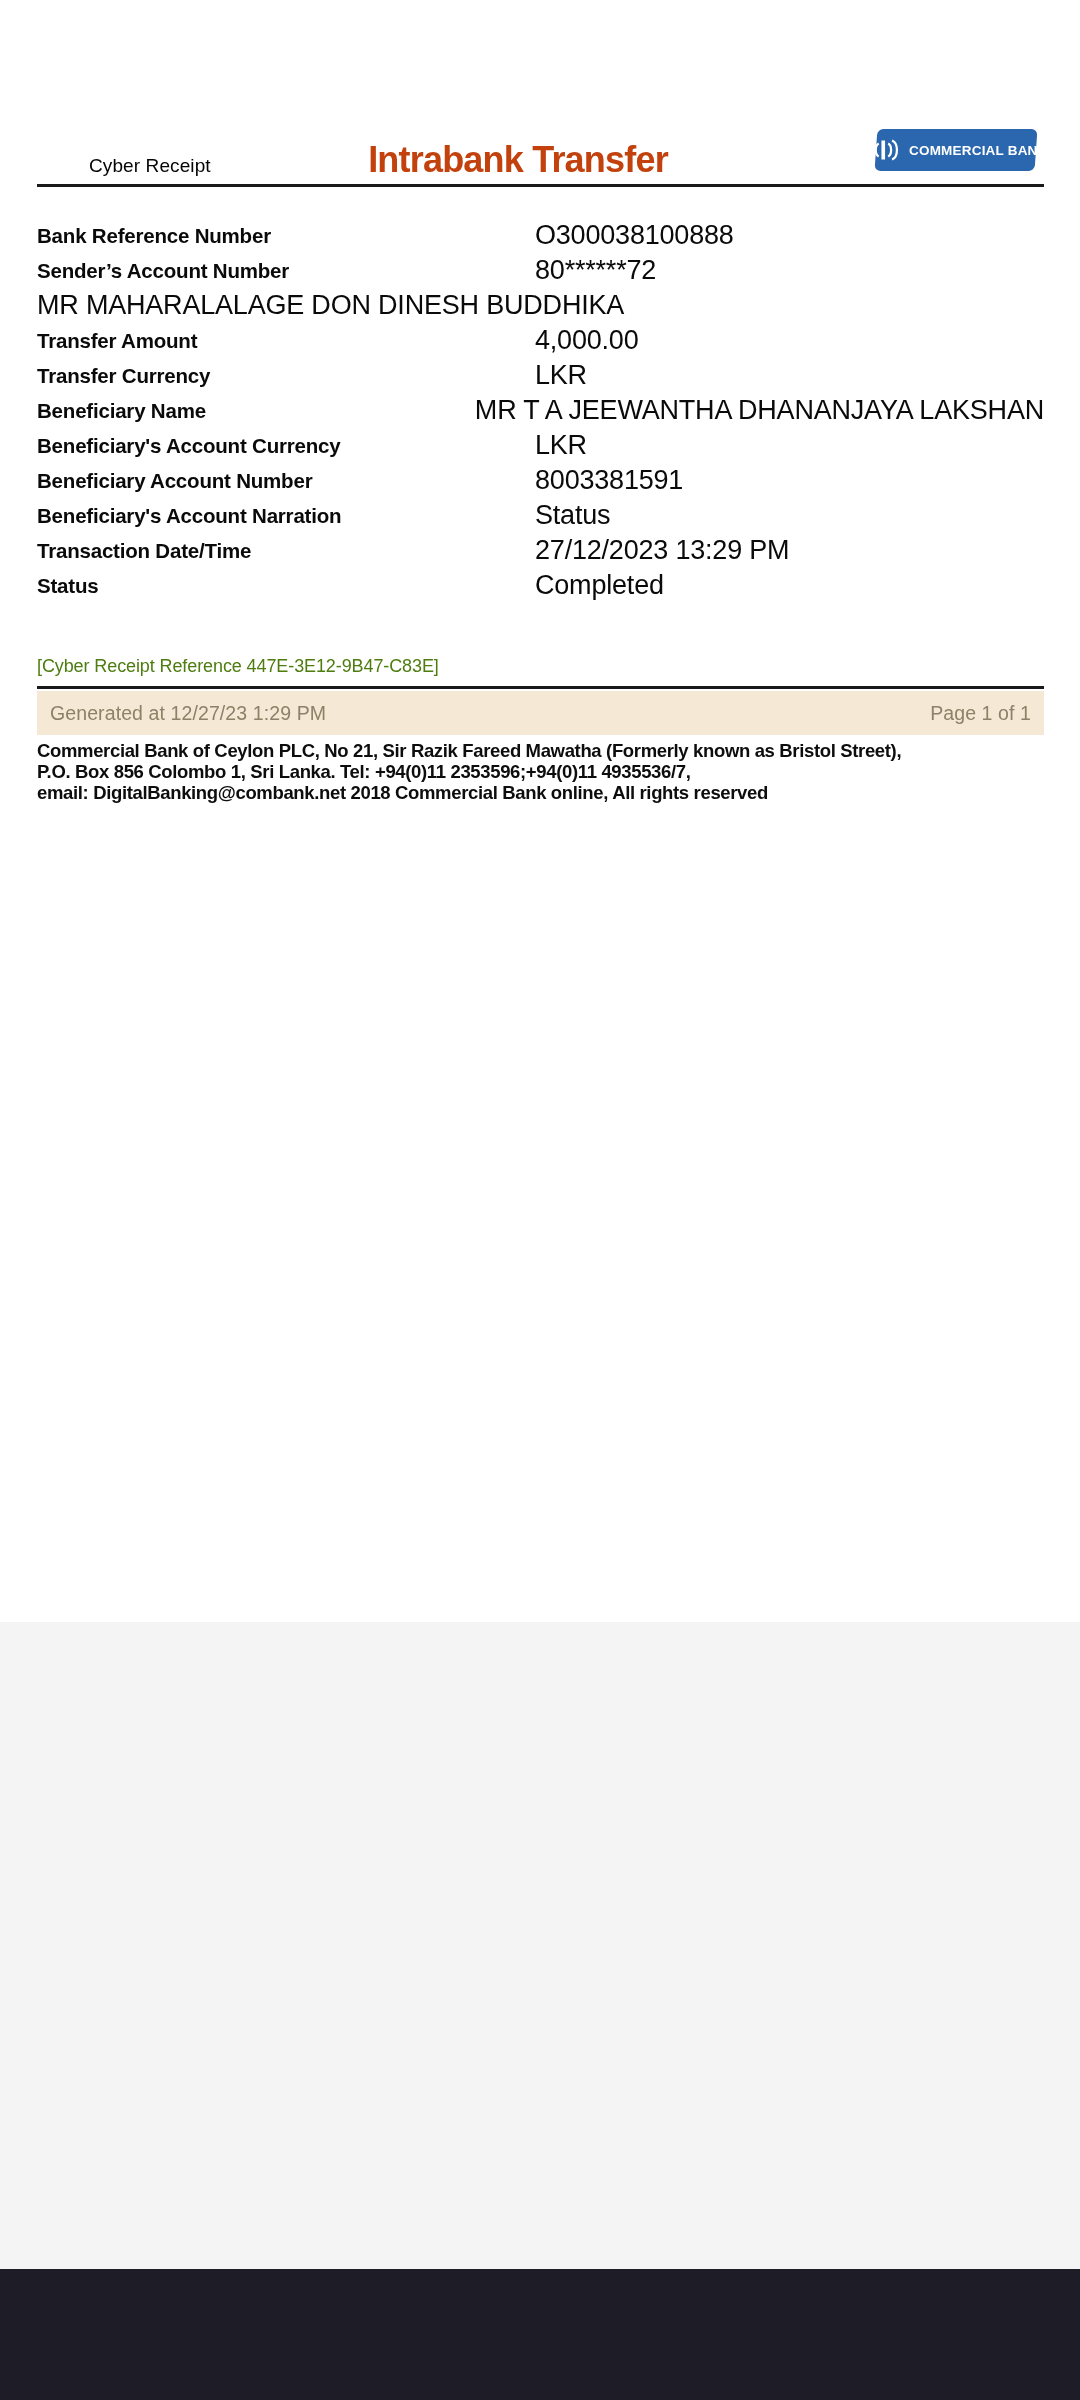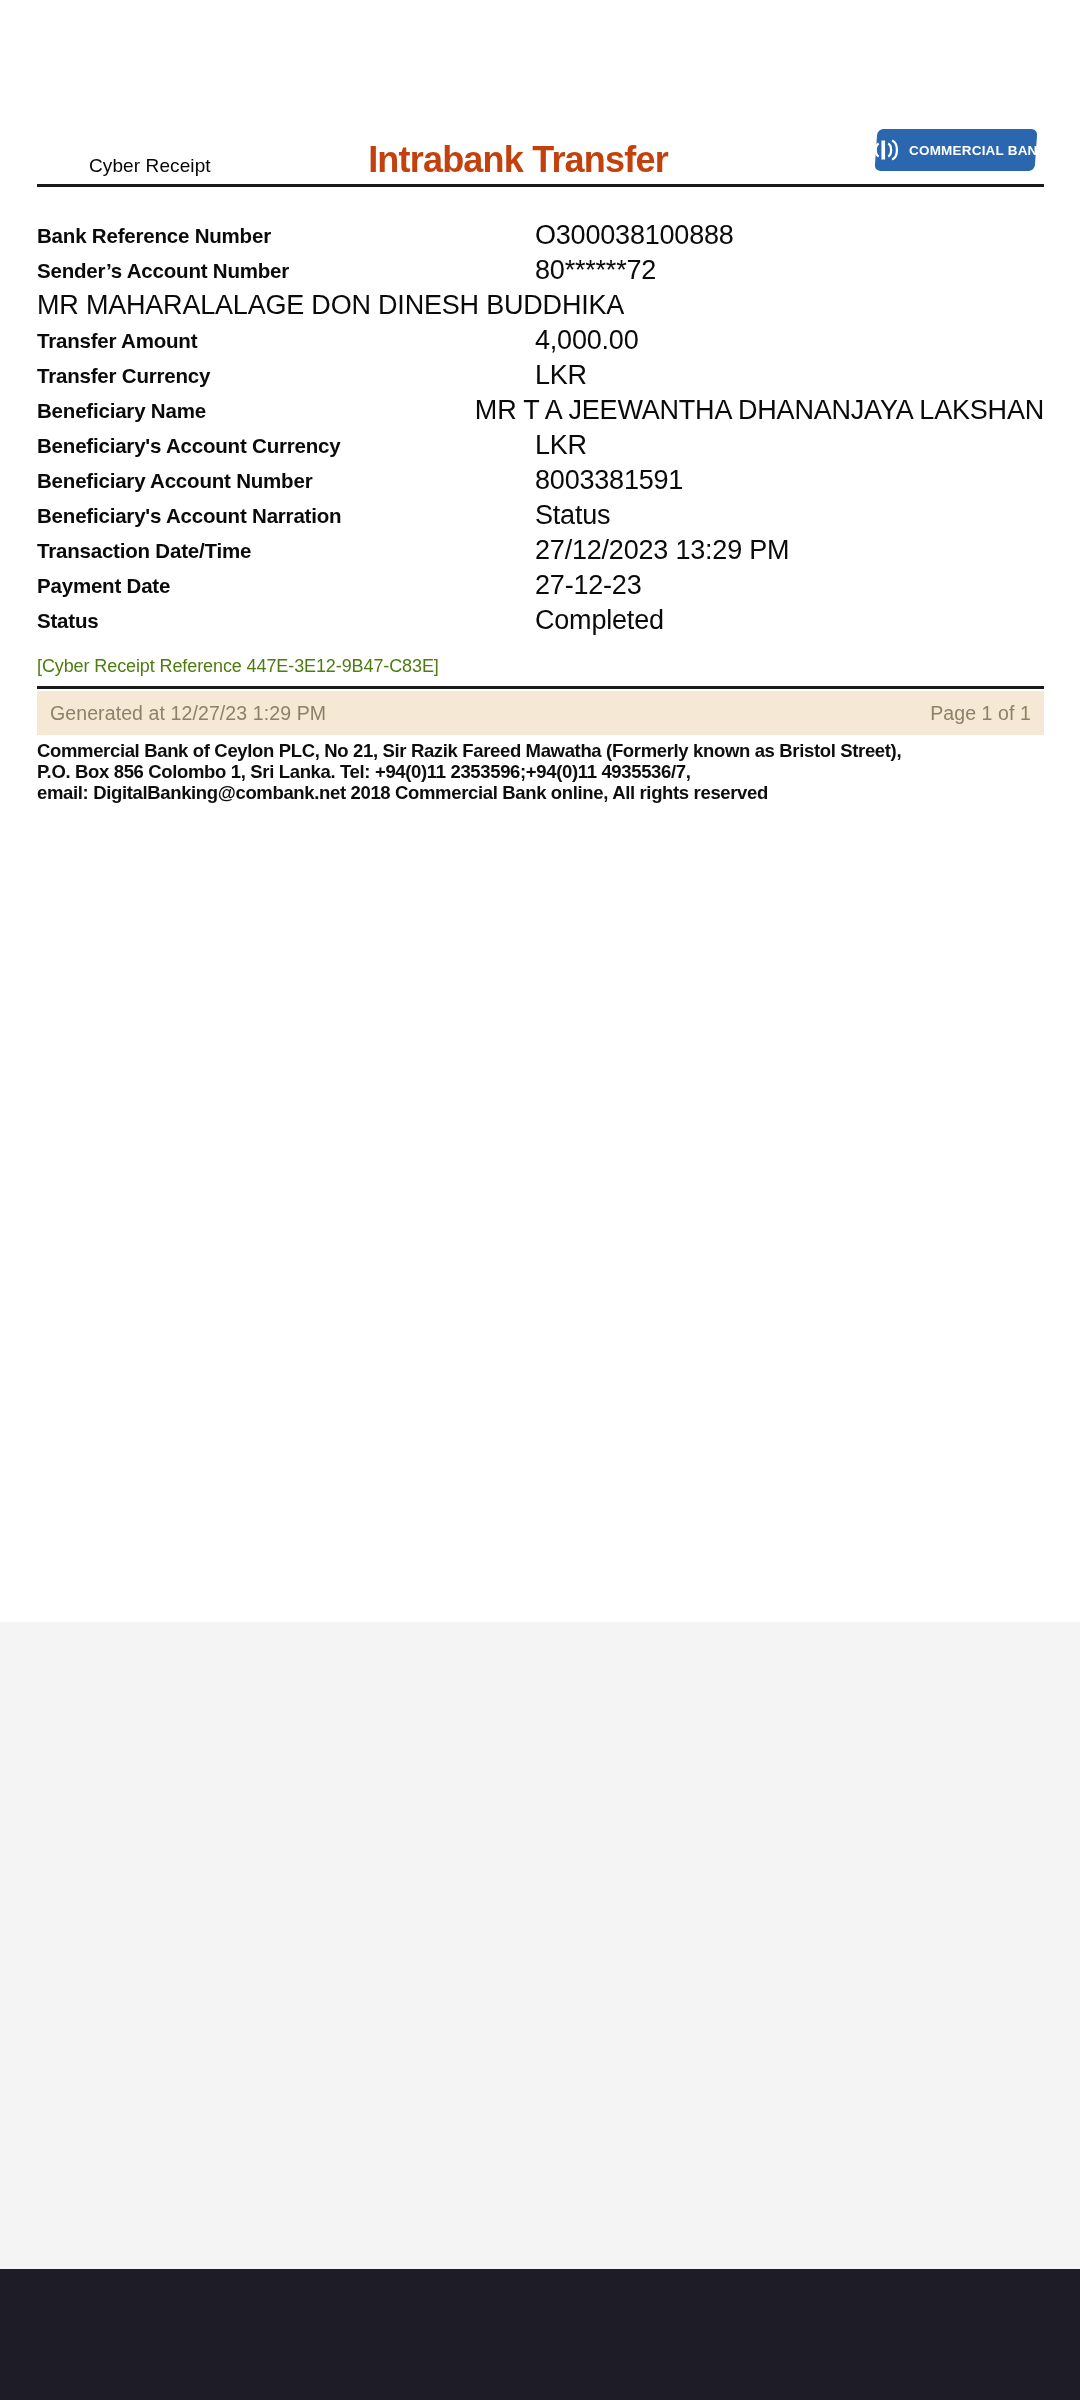--- a/index.html
+++ b/index.html
@@ -112,24 +112,20 @@
     </div>
     <div class="field-row">
       <span class="field-label">Beneficiary's Account Narration</span>
       <span class="field-value">Status</span>
     </div>
     <div class="field-row">
       <span class="field-label">Transaction Date/Time</span>
       <span class="field-value">27/12/2023 13:29 PM</span>
     </div>
     <div class="field-row">
-      <span class="field-label">Payment Date</span>
-      <span class="field-value">27-12-23</span>
-    </div>
-    <div class="field-row">
       <span class="field-label">Status</span>
       <span class="field-value">Completed</span>
     </div>
   </div>
 
   <div class="reference-line">[Cyber Receipt Reference 447E-3E12-9B47-C83E]</div>
 
   <div class="divider-thick"></div>
 
   <div class="status-bar">

